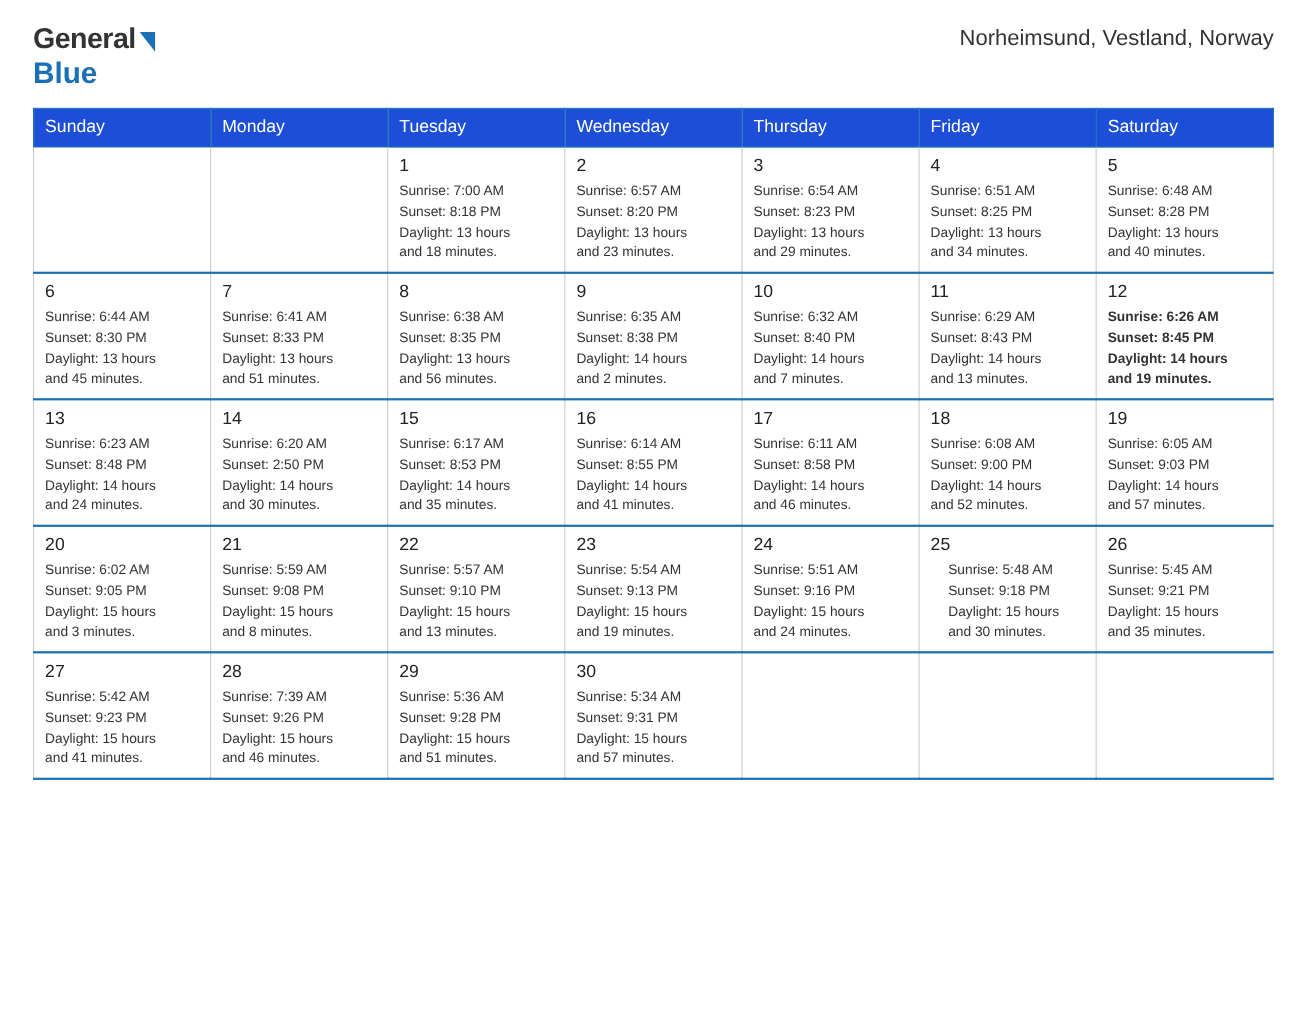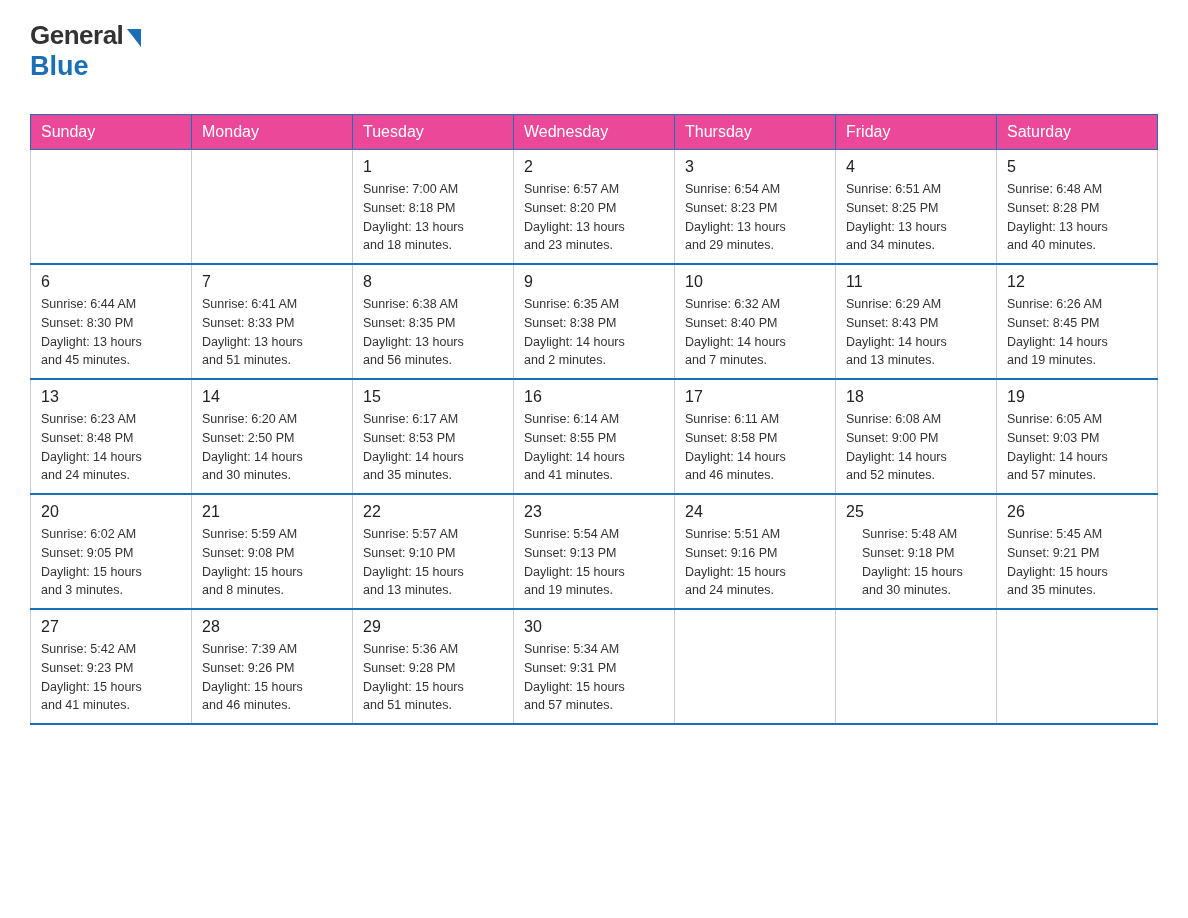--- a/index.html
+++ b/index.html
@@ -7,21 +7,21 @@
       font-family: Arial, sans-serif;
       background: #fff;
       width: 1188px;
       min-height: 918px;
       padding: 20px 30px;
     }
     .header {
       display: flex;
       justify-content: space-between;
       align-items: flex-start;
-      margin-bottom: 32px;
+      margin-bottom: 16px;
     }
     .logo {
       display: flex;
       flex-direction: column;
       align-items: flex-start;
     }
     .logo-top {
       display: flex;
       align-items: center;
       gap: 2px;
@@ -59,21 +59,21 @@
       font-size: 20px;
       color: #333;
       margin-top: 4px;
     }
     table {
       width: 100%;
       border-collapse: collapse;
       table-layout: fixed;
     }
     thead tr {
-      background-color: #ec4899;
+      background-color: #1d4ed8;
     }
     thead th {
       color: #fff;
       font-size: 16px;
       font-weight: normal;
       padding: 8px 10px;
       text-align: left;
       border: 1px solid #1a6fb5;
     }
     tbody td {
@@ -111,20 +111,21 @@
 
 <div class="header">
   <div class="logo">
     <div class="logo-top">
       <span class="logo-general">General</span>
       <div class="logo-arrow"></div>
     </div>
     <span class="logo-blue">Blue</span>
   </div>
   <div class="title-area">
+    <div class="location">Norheimsund, Vestland, Norway</div>
   </div>
 </div>
 
 <table>
   <thead>
     <tr>
     <th>Sunday</th>
         <th>Monday</th>
         <th>Tuesday</th>
         <th>Wednesday</th>
@@ -211,21 +212,21 @@
         </td>
         <td>
           <span class="day-number">11</span>
           <div class="day-info" style="white-space: pre-line;">Sunrise: 6:29 AM
 Sunset: 8:43 PM
 Daylight: 14 hours
 and 13 minutes.</div>
         </td>
         <td>
           <span class="day-number">12</span>
-          <div class="day-info" style="white-space: pre-line;">Sunrise: 6:26 AM
+          <div class="day-info" style="white-space: pre-line; font-weight: bold;">Sunrise: 6:26 AM
 Sunset: 8:45 PM
 Daylight: 14 hours
 and 19 minutes.</div>
         </td>
       </tr>
       <tr>
         <td>
           <span class="day-number">13</span>
           <div class="day-info" style="white-space: pre-line;">Sunrise: 6:23 AM
 Sunset: 8:48 PM

